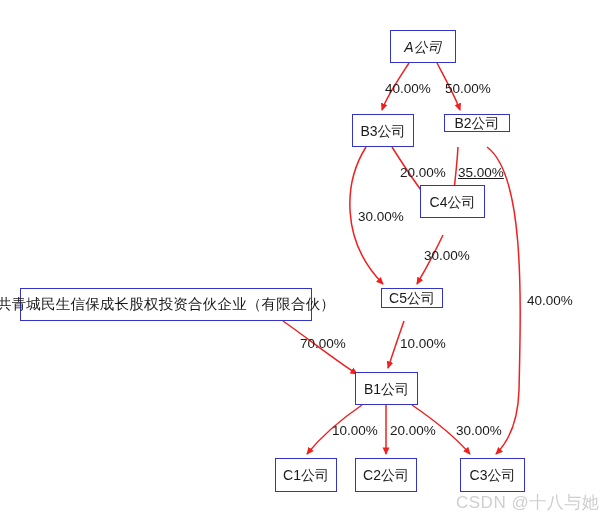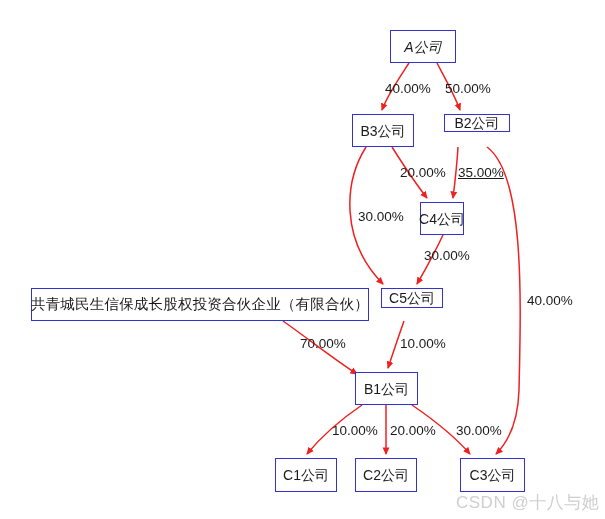--- a/index.html
+++ b/index.html
@@ -102,29 +102,29 @@
 </div>
 
 <div class="node" style="left:352px; top:114px; width:62px; height:33px;">
   <span>B3公司</span>
 </div>
 
 <div class="node" style="left:430px; top:114px; width:66px; height:18px;margin-left:14px;">
   <span>B2公司</span>
 </div>
 
-<div class="node" style="left:420px; top:202px; width:44px; height:33px;">
+<div class="node" style="left:420px; top:185px; width:65px; height:33px;">
   <span>C4公司</span>
 </div>
 
 <div class="node" style="left:381px; top:288px; width:62px; height:20px;">
   <span>C5公司</span>
 </div>
 
-<div class="node node-wide" style="left:20px; top:288px; width:338px; height:33px;margin-left:11px;">
+<div class="node node-wide" style="left:20px; top:288px; width:292px; height:33px;">
   <span>共青城民生信保成长股权投资合伙企业（有限合伙）</span>
 </div>
 
 <div class="node" style="left:355px; top:372px; width:63px; height:33px;">
   <span>B1公司</span>
 </div>
 
 <div class="node" style="left:275px; top:458px; width:62px; height:34px;">
   <span>C1公司</span>
 </div>

